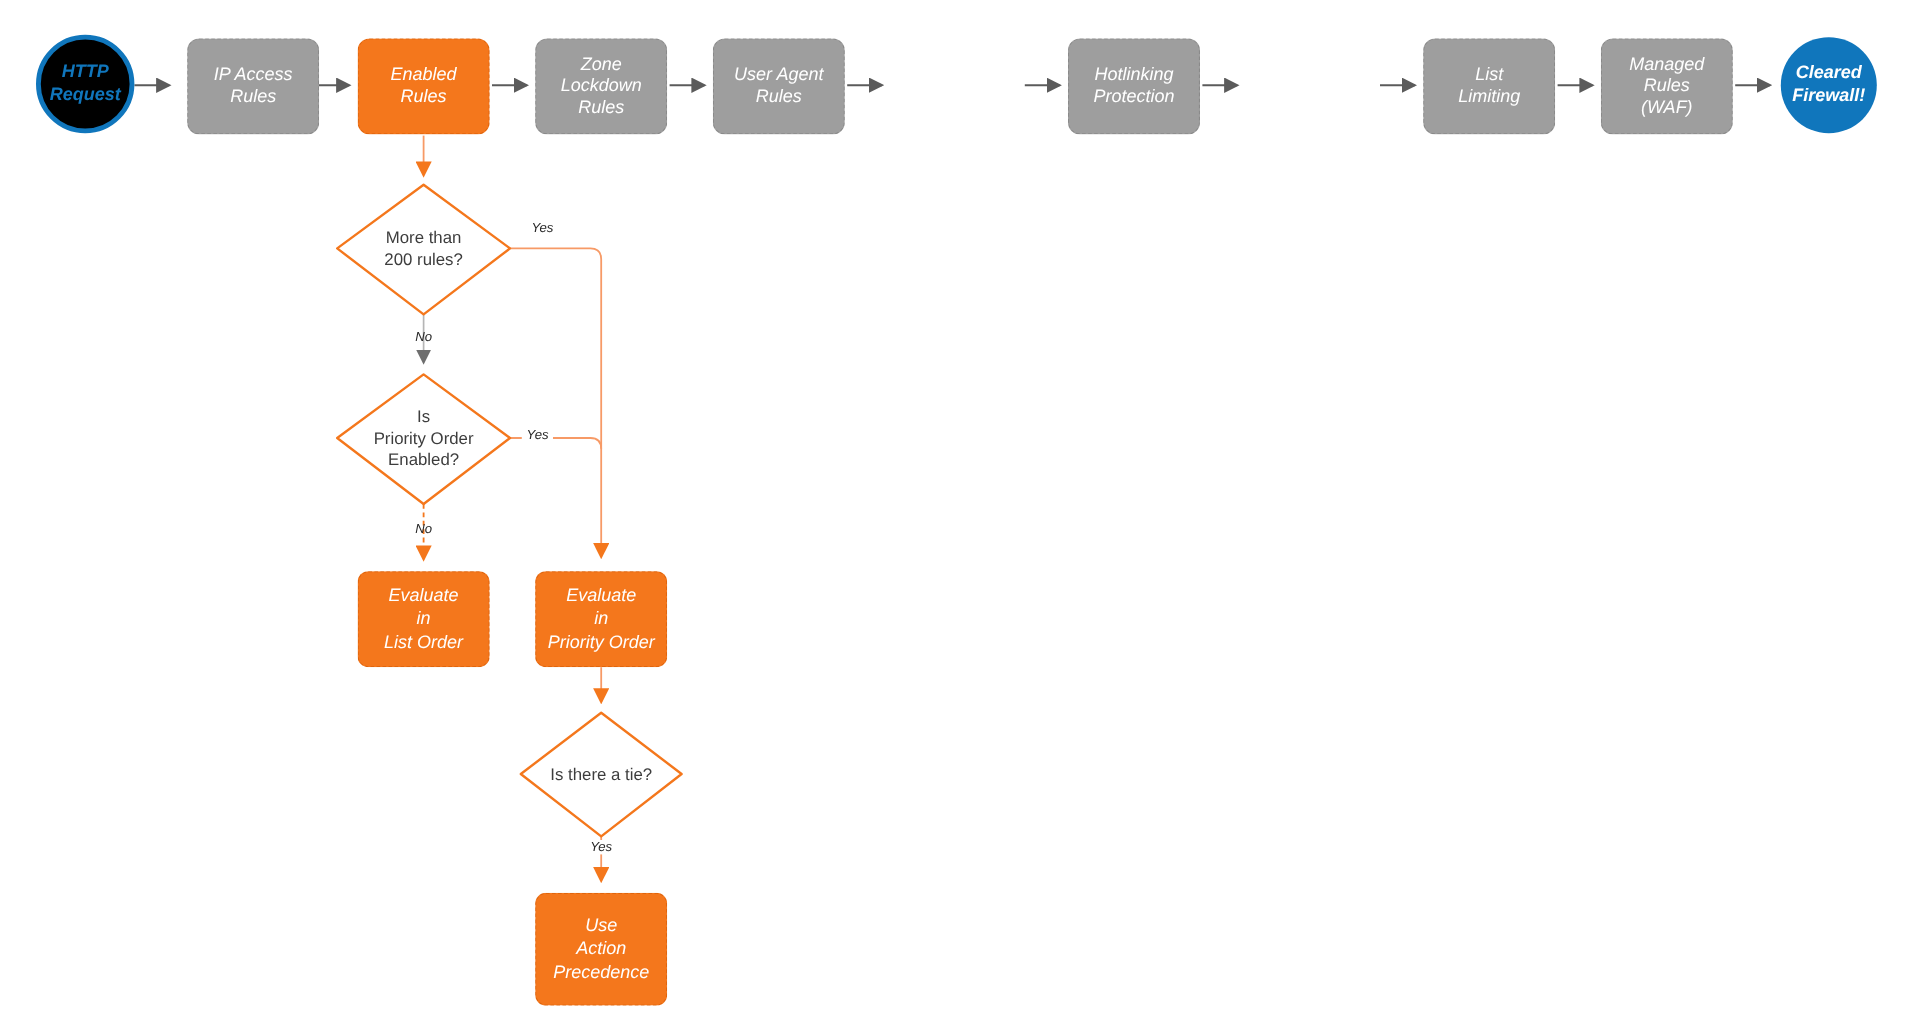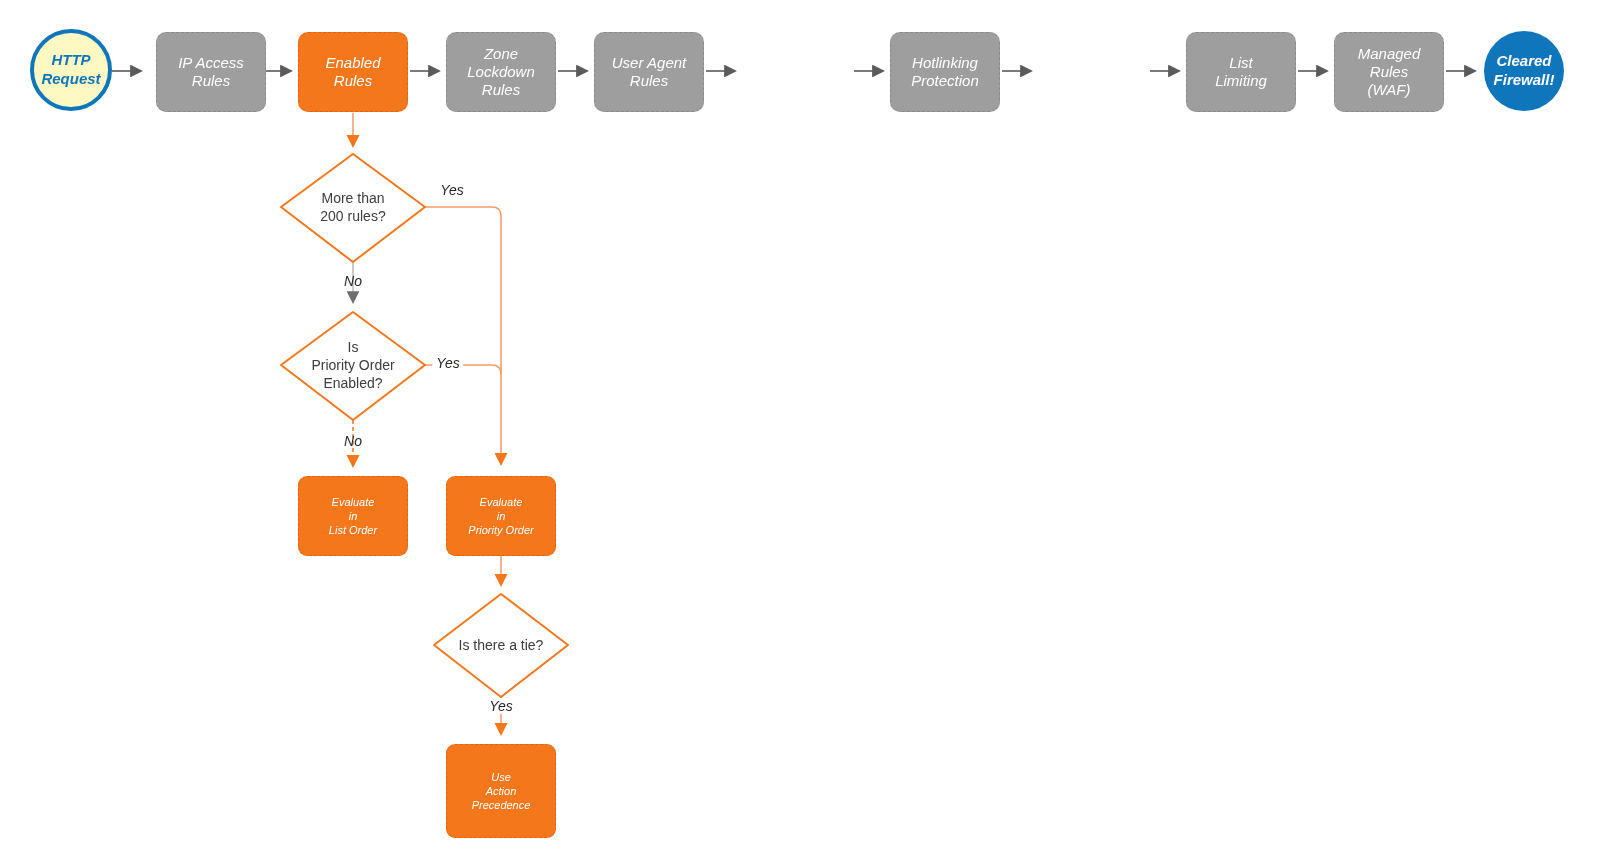--- a/index.html
+++ b/index.html
@@ -11,40 +11,40 @@
   .node{position:absolute;display:flex;align-items:center;justify-content:center;
     text-align:center;white-space:pre-line;box-sizing:border-box;}
   .pill{
     width:110px;height:80px;top:32px;border-radius:10px;
     background:#9e9e9e;border:1px dashed #8a8a8a;
     color:#ffffff;font-style:italic;font-size:15px;line-height:1.22;
   }
   .pill.active{background:#f4771c;border:1px dashed #e0650d;}
   .actionbox{
     width:110px;border-radius:9px;background:#f4771c;border:1px dashed #e0650d;
-    color:#ffffff;font-style:italic;font-size:11px;line-height:1.3;
+    color:#ffffff;font-style:italic;font-size:15px;line-height:1.3;
   }
   .circle{
     border-radius:50%;font-weight:bold;font-style:italic;font-size:15px;line-height:1.25;
   }
   .circle.start{
     left:30px;top:29px;width:82px;height:82px;
-    background:#fef9c3;border:4px solid #1076bc;color:#1076bc;
+    background:#000000;border:4px solid #1076bc;color:#1076bc;
   }
   .circle.end{
     left:1484px;top:31px;width:80px;height:80px;
     background:#1076bc;border:none;color:#ffffff;justify-content:center;
   }
   .dlabel{
     position:absolute;transform:translate(-50%,-50%);
     color:#3d3d3d;font-size:14px;line-height:1.3;text-align:center;white-space:pre-line;
   }
   .elabel{
     position:absolute;transform:translate(-50%,-50%);
-    color:#282828;font-size:14px;font-style:italic;text-align:center;
+    color:#282828;font-size:11px;font-style:italic;text-align:center;
   }
   .elabel.masked{background:#ffffff;padding:0 4px;}
 </style>
 </head>
 <body>
 
 <div id="canvas">
 
   <svg id="edges" viewBox="0 0 1600 858" xmlns="http://www.w3.org/2000/svg">
     <defs>

